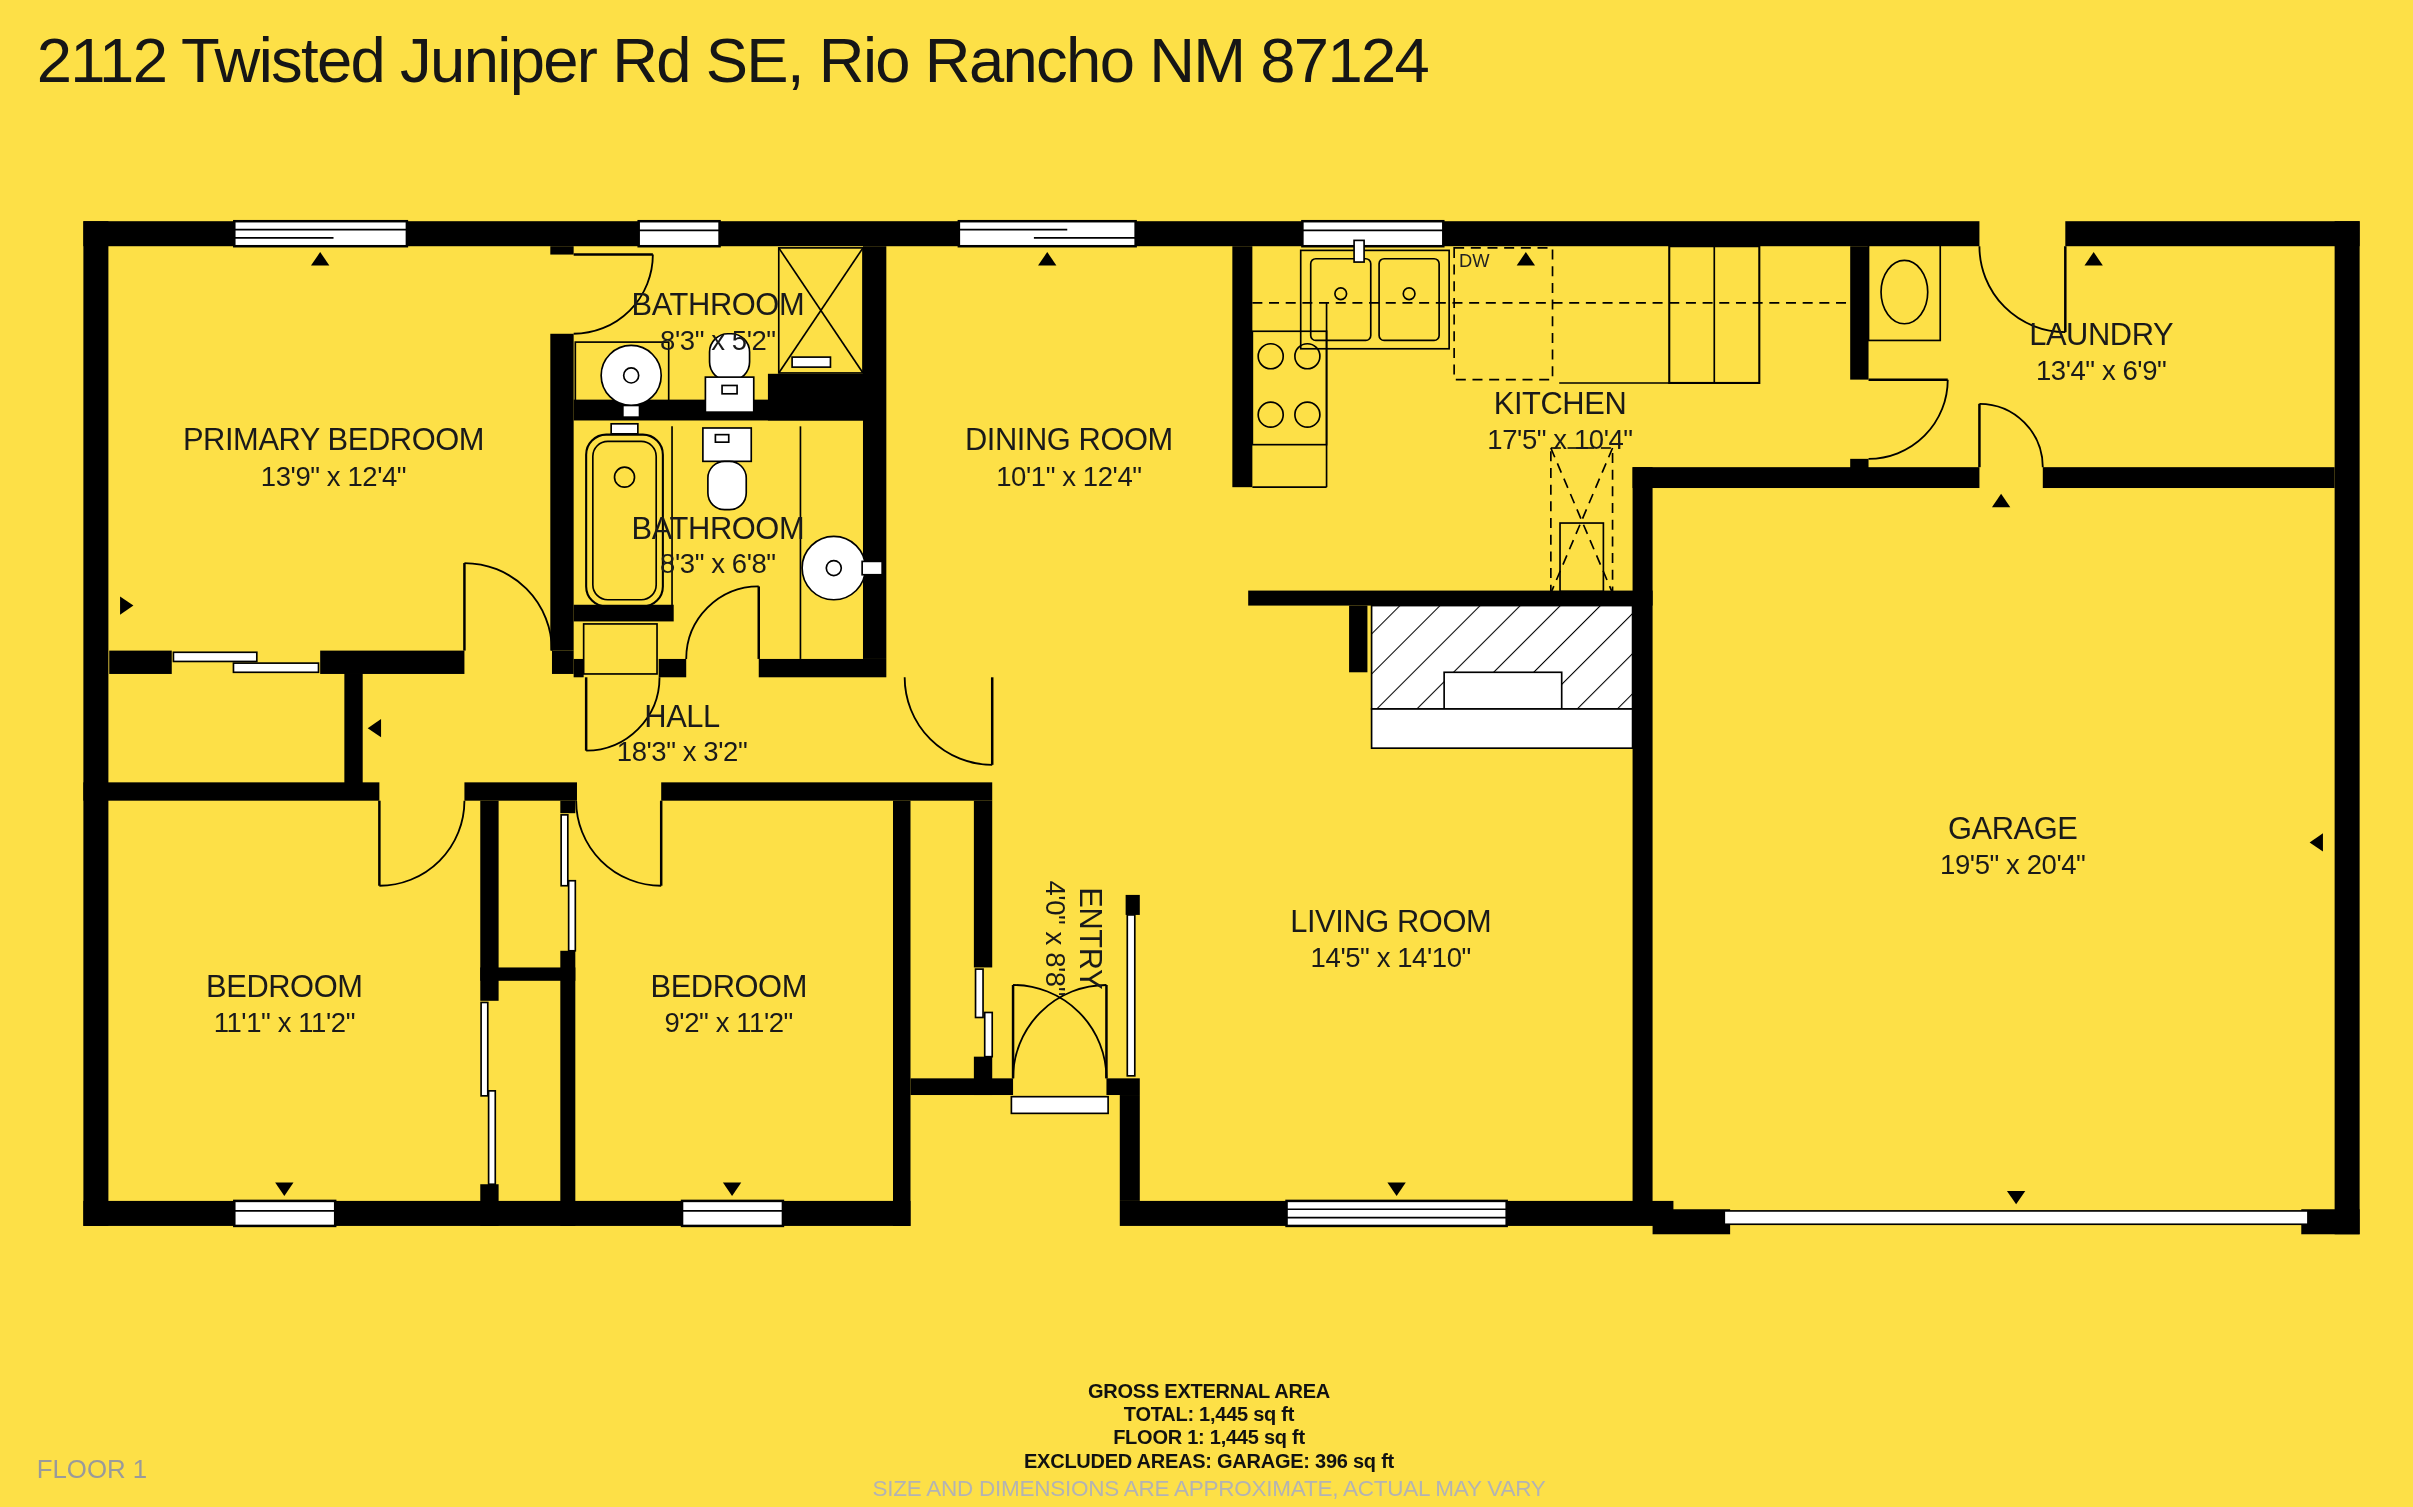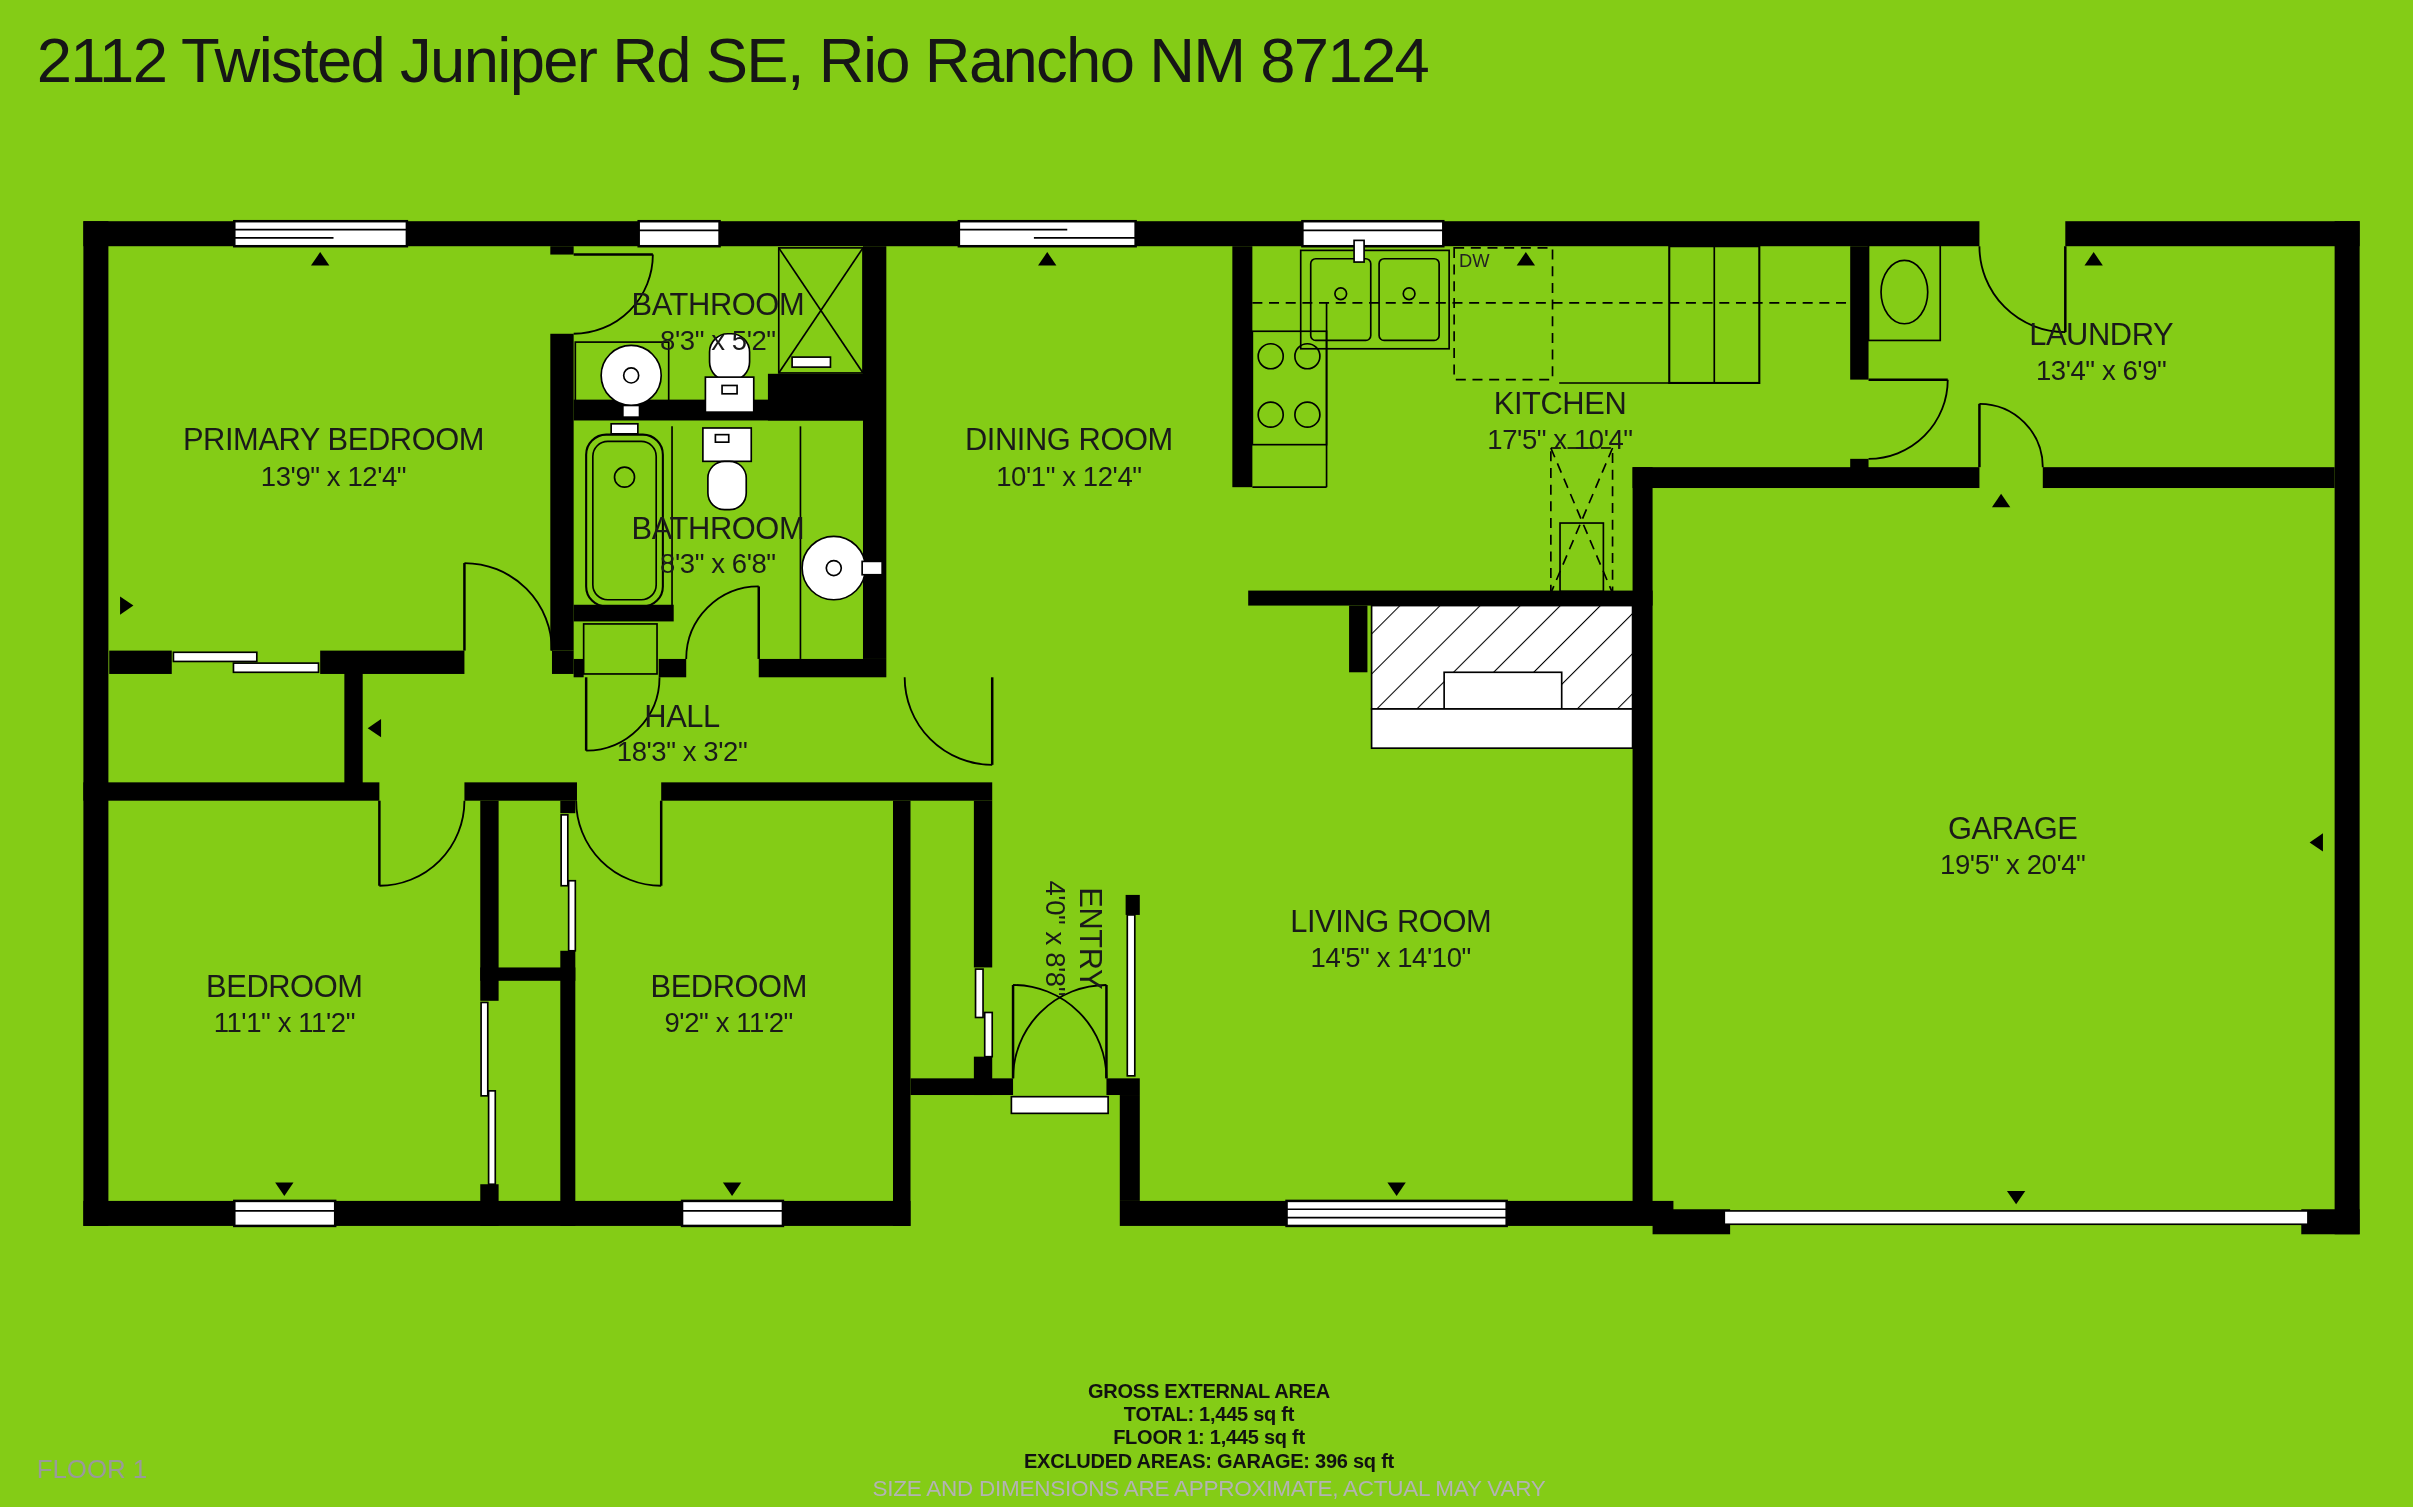--- a/index.html
+++ b/index.html
@@ -1,16 +1,16 @@
 <!DOCTYPE html>
 <html style="font-size:13.3px"><head>
 <meta charset="utf-8">
 <style>
   html,body{margin:0;padding:0;background:#fff;}
-  .page{position:relative;width:2413px;height:1508px;background:#84cc16;overflow:hidden;
+  .page{position:relative;width:2413px;height:1508px;background:#fde047;overflow:hidden;
         font-family:"Liberation Sans", sans-serif;}
   svg{position:absolute;left:0;top:0;}
   svg text{font-family:"Liberation Sans", sans-serif;fill:#1a1a1a;}
   .title-text{font-size:76px;letter-spacing:-2px;fill:#161616;}
   .room-name{font-size:37px;letter-spacing:-0.5px;}
   .room-dims{font-size:33px;letter-spacing:-0.5px;}
   .footer-line{font-size:24px;font-weight:600;letter-spacing:-0.3px;fill:#111;}
   .footer-gray{font-size:27px;fill:#b3b3b3;letter-spacing:-0.3px;}
   .floor-gray{font-size:31px;fill:#9a9a9a;}
   .dw-text{font-size:22px;fill:#222;}

